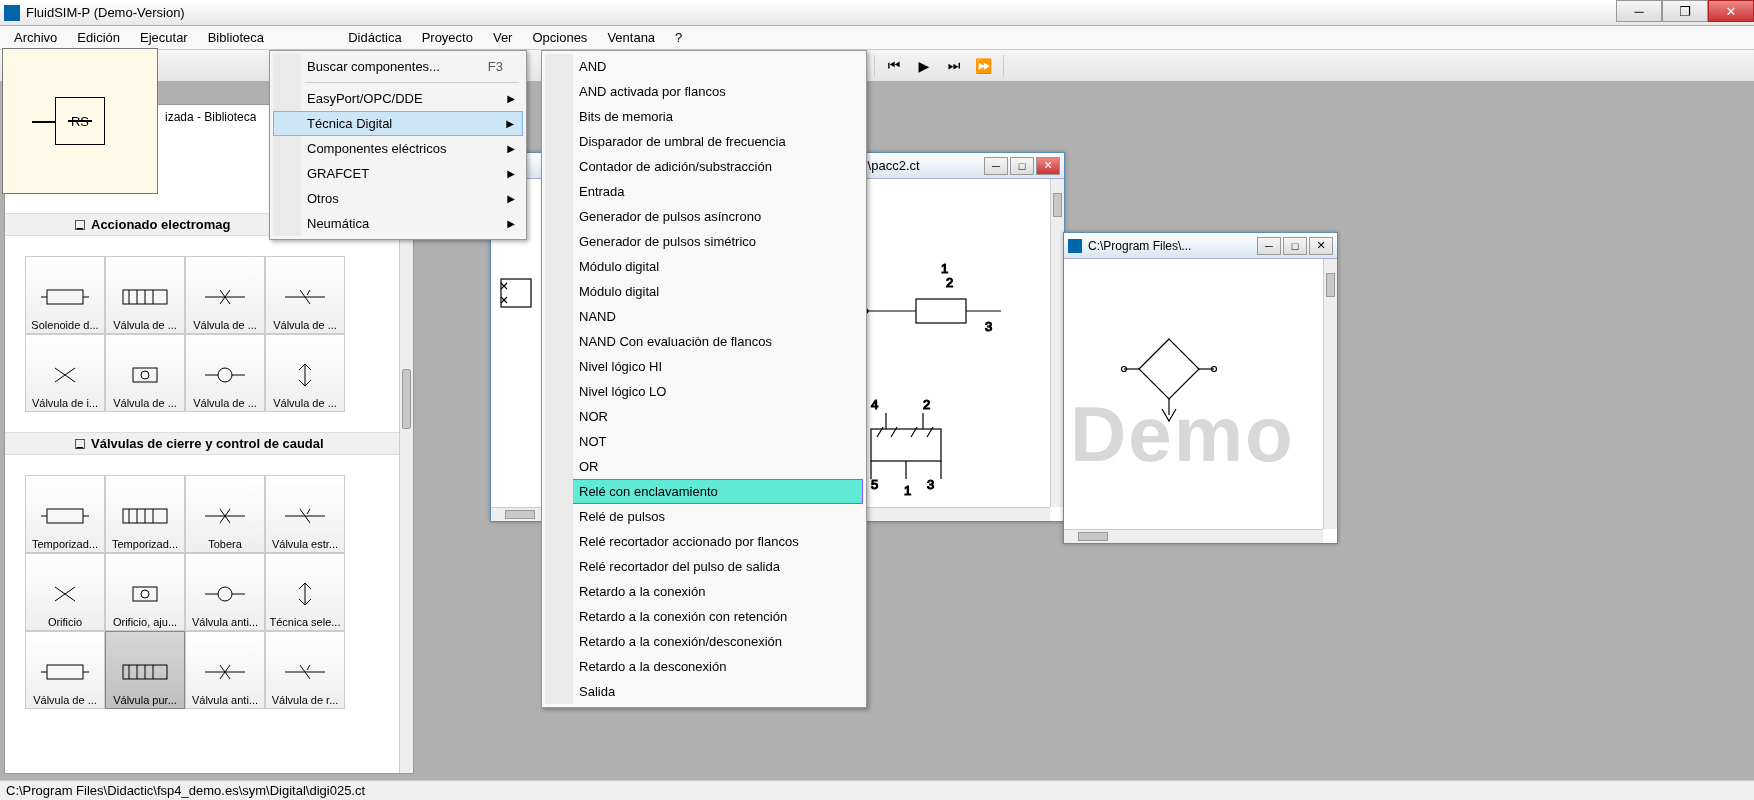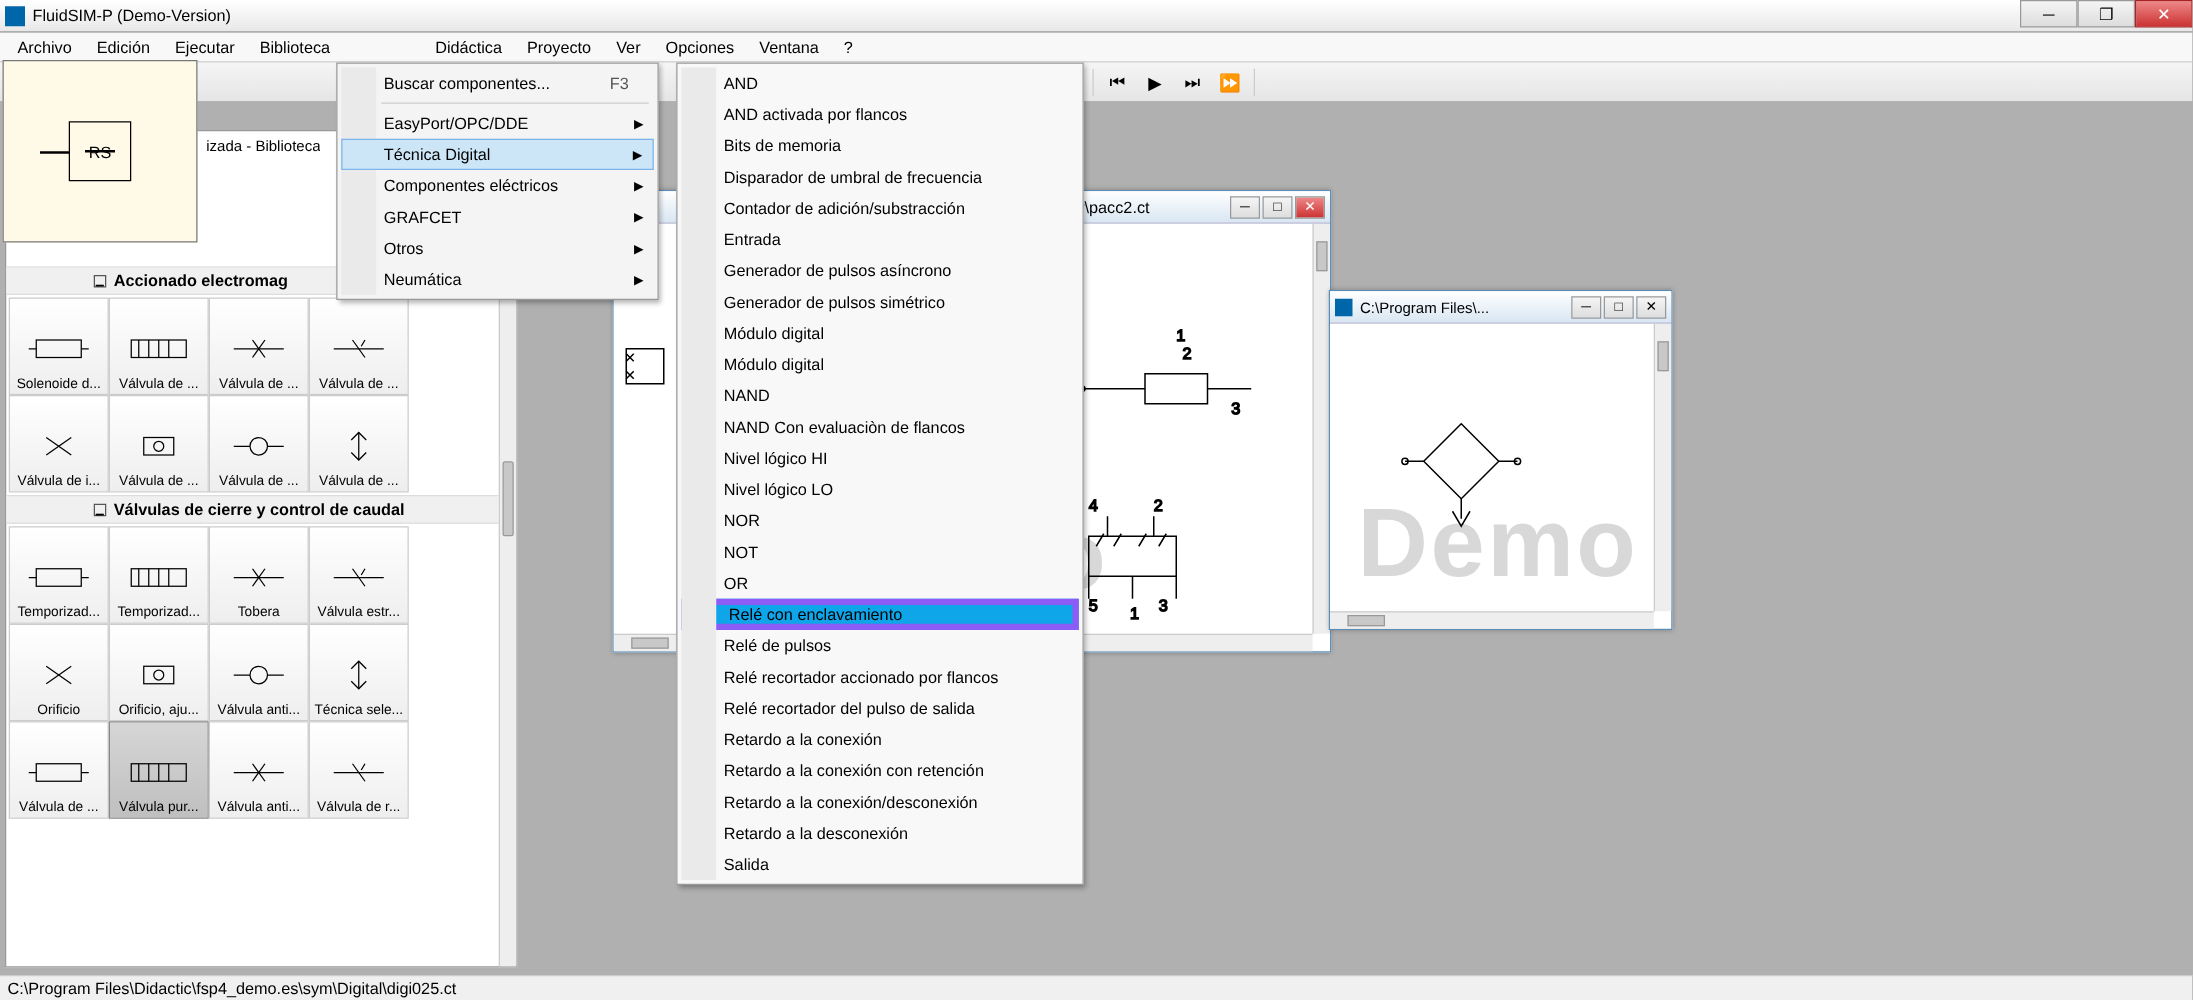--- a/index.html
+++ b/index.html
@@ -32,56 +32,56 @@
 
 
 .lib-panel { position:absolute; left:4px; top:22px; width:410px; bottom:4px; background:#fff; border:1px solid #999; }
 .lib-title-rem { position:absolute; left:156px; top:0; height:24px; line-height:24px; font-size:12px; white-space:nowrap; overflow:hidden; padding-left:4px; }
 .lib-scroll { position:absolute; left:0; right:14px; top:108px; bottom:0; overflow:hidden; }
 .lib-scrollbar { position:absolute; right:0; top:24px; bottom:0; width:14px; background:#eee; border-left:1px solid #ccc; }
 .lib-thumb { position:absolute; left:2px; right:2px; top:240px; height:60px; background:#c8c8c8; border:1px solid #999; border-radius:2px; }
 
 .lib-head { background:#f0f0f0; display:flex; align-items:center; gap:6px; padding:3px 70px; font-weight:600; border-top:1px solid #ddd; border-bottom:1px solid #ddd; }
 .lib-head .box { width:10px; height:10px; border:1px solid #555; }
-.lib-grid { display:grid; grid-template-columns:repeat(4, 80px); gap:0; padding:2px; }
+.lib-grid { display:grid; grid-template-columns:repeat(4, 80px); gap:0; padding:20px; }
 .lib-cell { width:80px; height:78px; border:1px solid #ccc; display:flex; flex-direction:column; align-items:center; justify-content:flex-end; background:linear-gradient(#fff,#eee); }
 .lib-cell.sel { background:linear-gradient(#d6d6d6,#bfbfbf); border-color:#888; }
 .lib-cell .sym { width:60px; height:40px; display:flex; align-items:center; justify-content:center; font-size:10px; color:#222; }
 .lib-cell .sym svg { max-width:100%; max-height:100%; }
 .lib-cell .lbl { font-size:11px; padding:2px; white-space:nowrap; overflow:hidden; text-overflow:ellipsis; max-width:100%; }
 
 
 .menu1 { position:absolute; left:269px; top:50px; width:258px; background:#f4f4f4; border:1px solid #999; box-shadow:2px 2px 4px rgba(0,0,0,.3); padding:3px; z-index:50; }
 .menu1 .mi { height:25px; display:flex; align-items:center; padding-left:34px; position:relative; }
 .menu1 .mi.hi { background:#cde6f7; border:1px solid #7eb4ea; padding-left:33px; }
 .menu1 .mi .arrow { position:absolute; right:8px; font-size:10px; }
 .menu1 .mi .shortcut { position:absolute; right:20px; color:#555; }
 .menu1 .msep { height:1px; background:#ccc; margin:3px 4px 3px 32px; }
 .menu1 .gutter { position:absolute; left:3px; top:3px; bottom:3px; width:28px; background:#eaeaea; }
 
 .menu2 { position:absolute; left:541px; top:50px; width:326px; background:#f8f8f8; border:1px solid #999; box-shadow:2px 2px 4px rgba(0,0,0,.3); padding:3px; z-index:50; }
 .menu2 .mi { height:25px; display:flex; align-items:center; padding-left:34px; }
-.menu2 .mi.hi { background:#0ea5e9; border:5px solid #8b5cf6; padding-left:33px; }
+.menu2 .mi.hi { background:#5eead4; border:1px solid #8b5cf6; padding-left:33px; }
 .menu2 .gutter { position:absolute; left:3px; top:3px; bottom:3px; width:28px; background:#eaeaea; }
 
 
 .cwin { position:absolute; background:#fff; border:1px solid #5c8db6; box-shadow:0 0 4px rgba(0,0,0,.3); }
 .cwin .chead { height:26px; background:linear-gradient(#fff,#d8e6f2); display:flex; align-items:center; padding:0 4px; gap:6px; border-bottom:1px solid #aac; }
 .cwin .chead .cicon { width:14px; height:14px; background:#0066aa; }
 .cwin .chead .ctitle { flex:1; font-size:12px; white-space:nowrap; overflow:hidden; }
 .cwin .chead .cbtns { display:flex; gap:2px; }
 .cwin .chead .cb { width:24px; height:18px; border:1px solid #999; background:linear-gradient(#f5f5f5,#ddd); display:flex; align-items:center; justify-content:center; font-size:11px; }
 .cwin .chead .cb.x { background:linear-gradient(#e88,#c33); color:#fff; }
 .cwin .cbody { position:absolute; top:26px; left:0; right:14px; bottom:14px; background:#fff; overflow:hidden; }
 .cwin .vsb { position:absolute; right:0; top:26px; bottom:14px; width:14px; background:#eee; border-left:1px solid #ccc; }
 .cwin .hsb { position:absolute; left:0; right:14px; bottom:0; height:14px; background:#eee; border-top:1px solid #ccc; }
 .cwin .hsb .htrack { position:absolute; left:14px; right:14px; top:2px; bottom:2px; }
 .cwin .hsb .hthumb { position:absolute; left:0; width:30px; top:0; bottom:0; background:#c8c8c8; border:1px solid #999; }
 .cwin .vsb .vthumb { position:absolute; top:14px; height:24px; left:2px; right:2px; background:#c8c8c8; border:1px solid #999; }
-.demo-wm { position:absolute; font-size:78px; font-weight:700; color:#d8d8d8; letter-spacing:2px;margin-left:16px; }
+.demo-wm { position:absolute; font-size:78px; font-weight:700; color:#d8d8d8; letter-spacing:2px; }
 
 .status-bar { position:absolute; left:0; right:0; bottom:0; height:20px; background:#f0f0f0; border-top:1px solid #ccc; display:flex; align-items:center; padding:0 6px; font-size:12px; }
 </style>
 </head>
 <body>
 
 <div class="title-bar">
   <div class="app-icon"></div>
   <div class="title">FluidSIM-P (Demo-Version)</div>
   <div class="win-btns">
@@ -389,21 +389,21 @@
     <div class="vsb">
         <div class="vthumb"></div>
       </div>
     <div class="hsb">
         <div class="htrack">
           <div class="hthumb"></div>
         </div>
       </div>
   </div>
 
-  <div class="cwin" style="left:1063px; top:150px; width:275px; height:272px;">
+  <div class="cwin" style="left:1063px; top:150px; width:275px; height:312px;">
     <div class="chead">
       <div class="cicon"></div>
       <div class="ctitle">C:\Program Files\...</div>
       <div class="cbtns">
         <div class="cb">─</div>
         <div class="cb">□</div>
         <div class="cb">✕</div>
       </div>
     </div>
     <div class="cbody">

